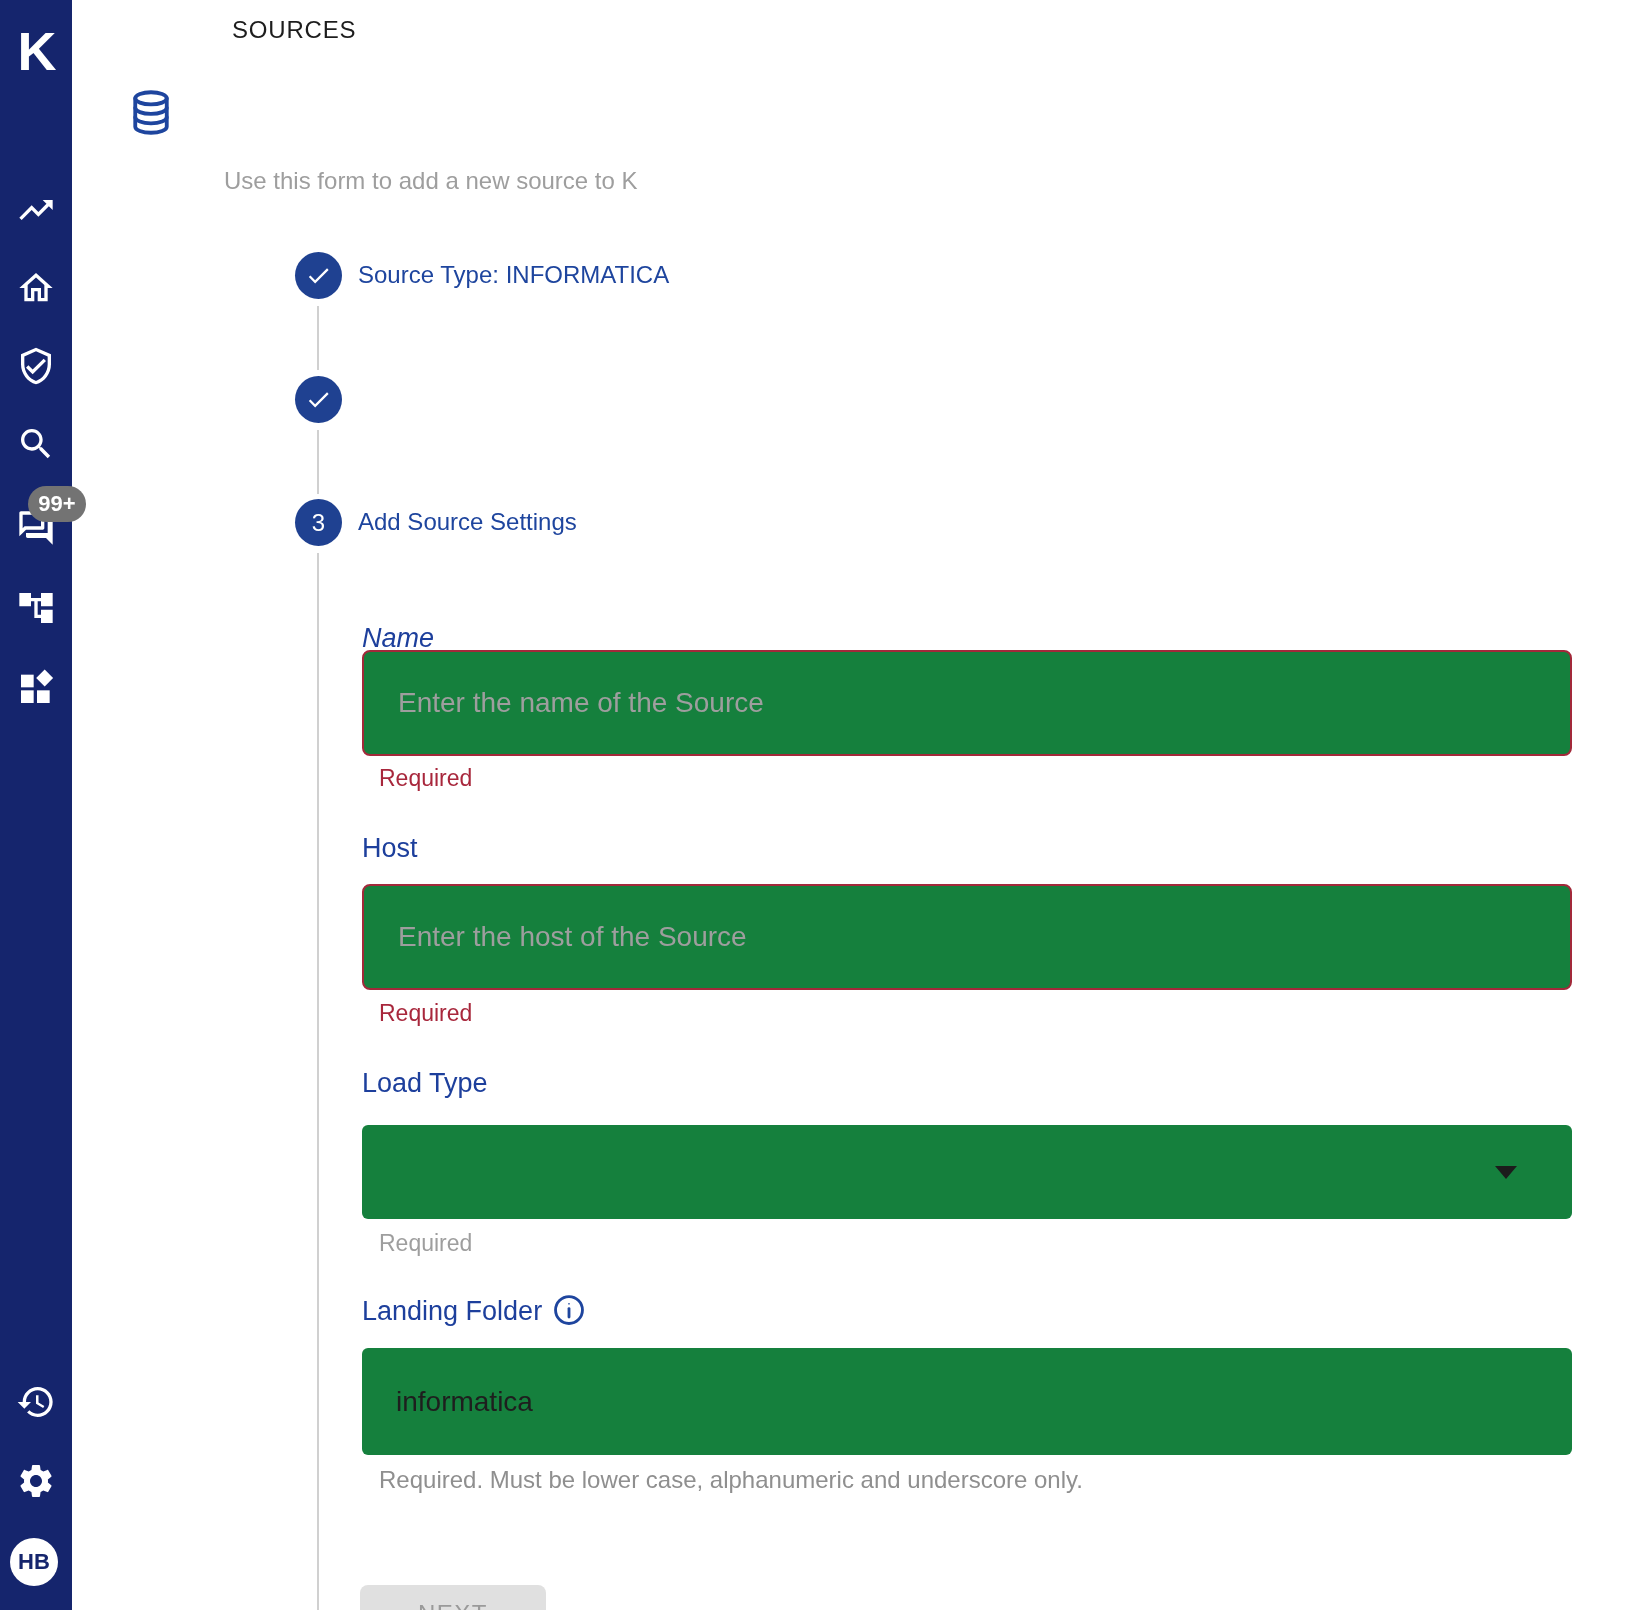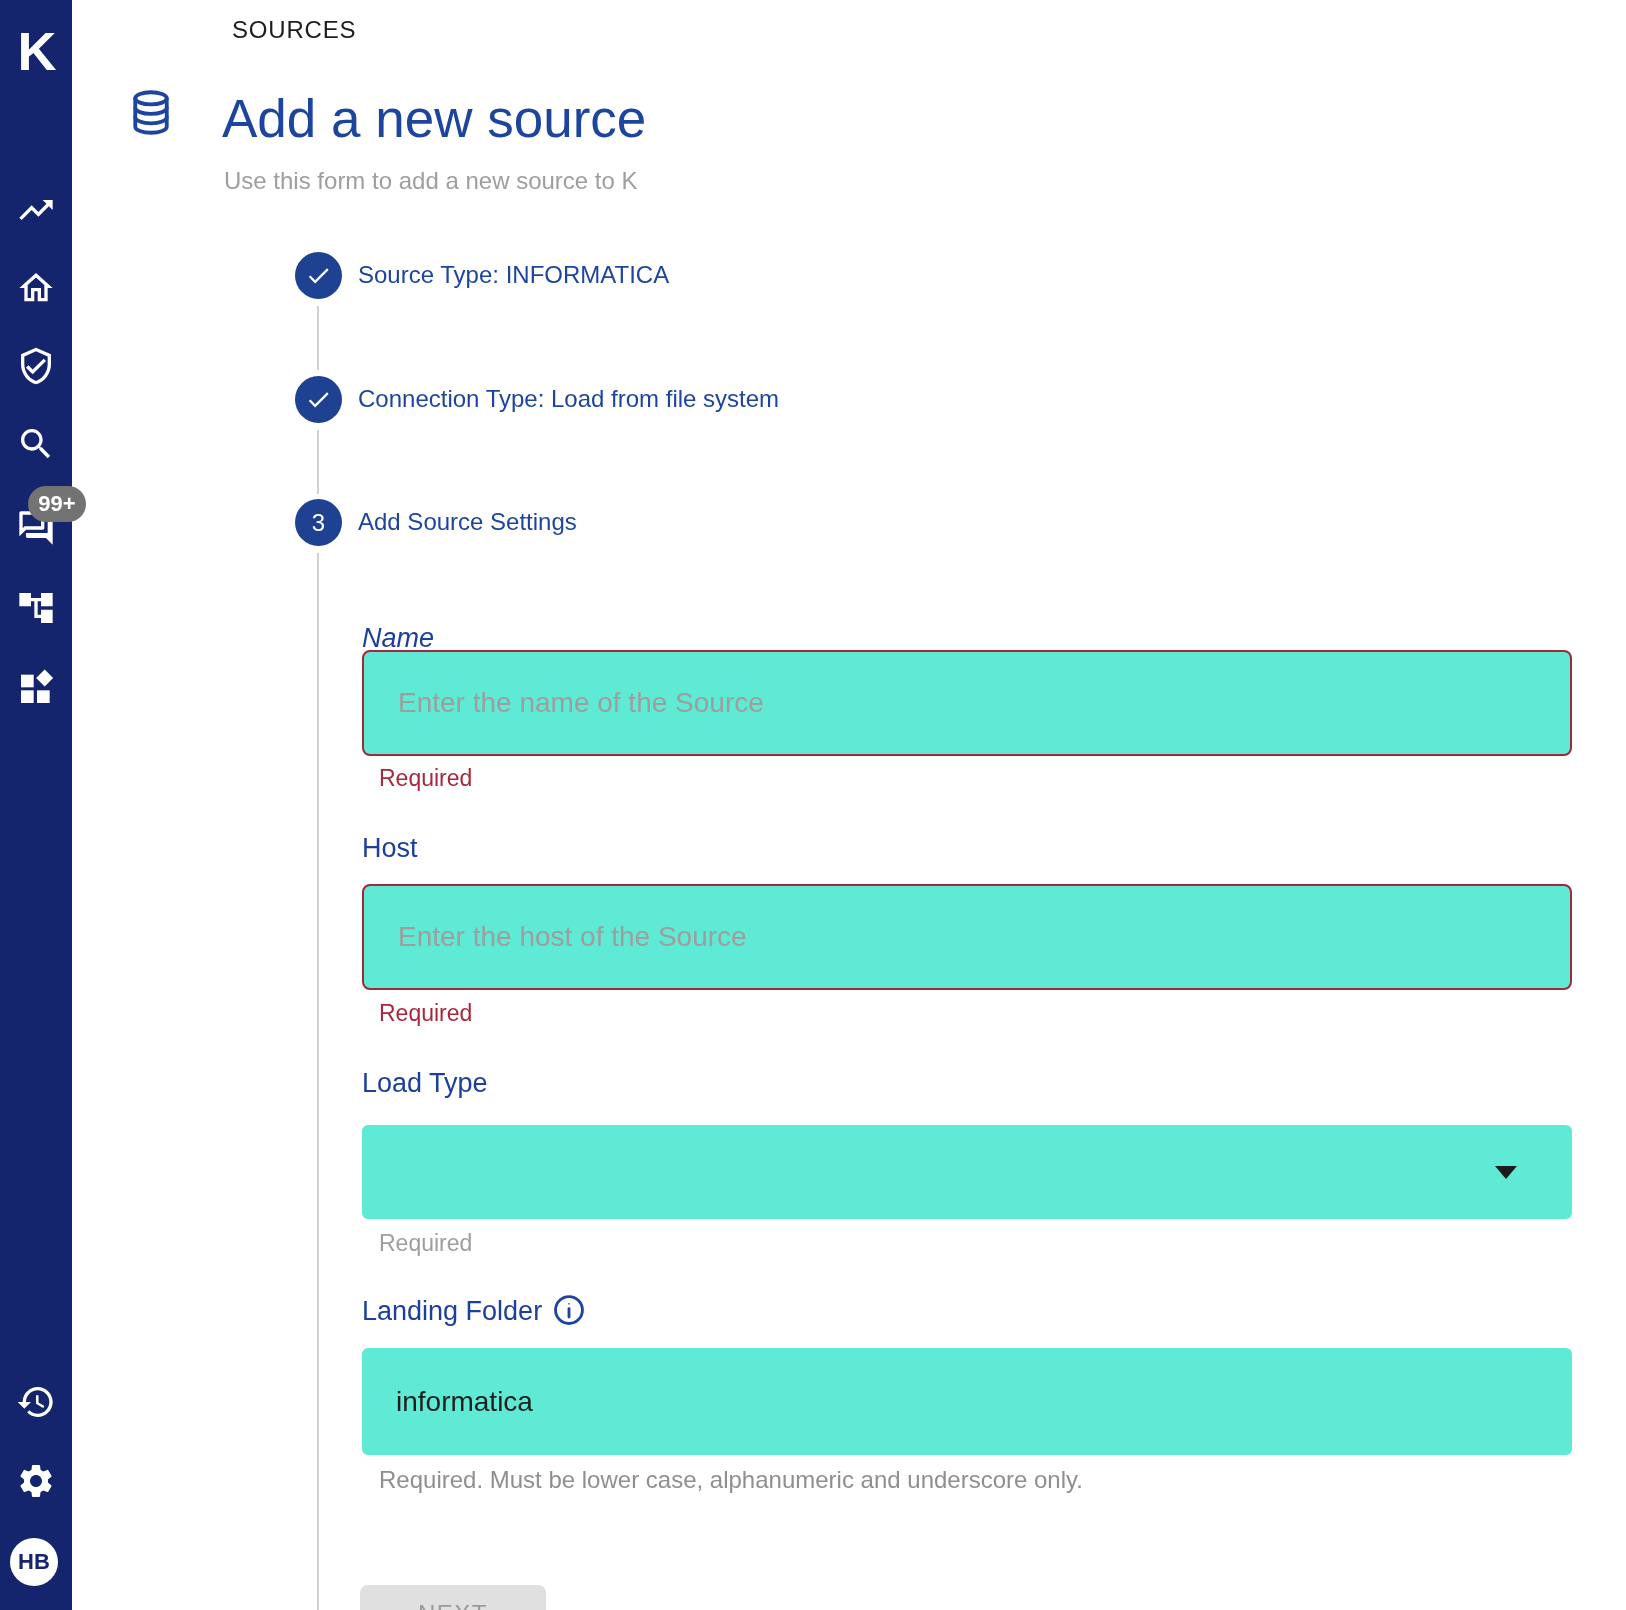--- a/index.html
+++ b/index.html
@@ -36,21 +36,21 @@
   .step-num { color:#fff; font-size:24px; font-weight:500; }
   .c1 { top:252px; } .c2 { top:376px; } .c3 { top:499px; }
   .step-label { position:absolute; left:358px; font-size:24px; color:#1e459e; font-weight:500; }
   .l1 { top:261px; } .l2 { top:385px; } .l3 { top:508px; }
   .vline { position:absolute; left:317px; width:2px; background:#d0d0d0; }
   .v1 { top:306px; height:64px; } .v2 { top:430px; height:64px; } .v3 { top:553px; height:1057px; }
 
   
   .f-label { position:absolute; left:362px; font-size:27px; color:#1d3f9c; font-weight:500; }
   .lab-name { top:623px;font-style:italic; } .lab-host { top:833px; } .lab-load { top:1068px; } .lab-landing { top:1296px; }
-  .field-box { position:absolute; left:362px; width:1210px; background:#5eead4; border-radius:8px; }
+  .field-box { position:absolute; left:362px; width:1210px; background:#15803d; border-radius:8px; }
   .err { border:2px solid #a2293a; }
   .box-name { top:650px; height:106px; }
   .box-host { top:884px; height:106px; }
   .box-load { top:1125px; height:94px; border-radius:6px; }
   .box-landing { top:1348px; height:107px; border-radius:6px;padding-left:28px; }
   .field-box input { position:absolute; left:0; top:0; width:100%; height:100%;
     background:transparent; border:none; outline:none; padding:0 34px;
     font-family:"Liberation Sans", sans-serif; font-size:28px; color:#1e1e1e; }
   .field-box input::placeholder { color:#9e9e9e; opacity:1; }
   .select-text { position:absolute; left:36px; top:0; line-height:94px; font-size:28px; color:#1c1c1c; }
@@ -133,37 +133,35 @@
   <div class="breadcrumb">SOURCES</div>
 
   <div class="db-icon">
     <svg viewBox="0 0 24 24" fill="none" stroke="#1e459e" stroke-width="1.7" stroke-linecap="round">
       <ellipse cx="12" cy="4.6" rx="7" ry="2.7"></ellipse>
       <path d="M5 4.6v4.2c0 1.5 3.13 2.7 7 2.7s7-1.2 7-2.7V4.6"></path>
       <path d="M5 8.8v4.2c0 1.5 3.13 2.7 7 2.7s7-1.2 7-2.7V8.8"></path>
       <path d="M5 13v4.2c0 1.5 3.13 2.7 7 2.7s7-1.2 7-2.7V13"></path>
     </svg>
   </div>
-  <h1 class="page-title">Add a new source</h1>
   <div class="page-subtitle">Use this form to add a new source to K</div>
 
   <div class="step-circle c1">
     <svg viewBox="0 0 24 24" fill="#ffffff">
         <path d="M9 16.17L4.83 12l-1.42 1.41L9 19 21 7l-1.41-1.41z"></path>
       </svg>
   </div>
   <div class="step-label l1">Source Type: INFORMATICA</div>
   <div class="vline v1"></div>
 
   <div class="step-circle c2">
     <svg viewBox="0 0 24 24" fill="#ffffff">
         <path d="M9 16.17L4.83 12l-1.42 1.41L9 19 21 7l-1.41-1.41z"></path>
       </svg>
   </div>
-  <div class="step-label l2">Connection Type: Load from file system</div>
   <div class="vline v2"></div>
 
   <div class="step-circle c3">
     <span class="step-num">3</span>
   </div>
   <div class="step-label l3">Add Source Settings</div>
   <div class="vline v3"></div>
 
   <div class="f-label lab-name">Name</div>
   <div class="field-box box-name err">

